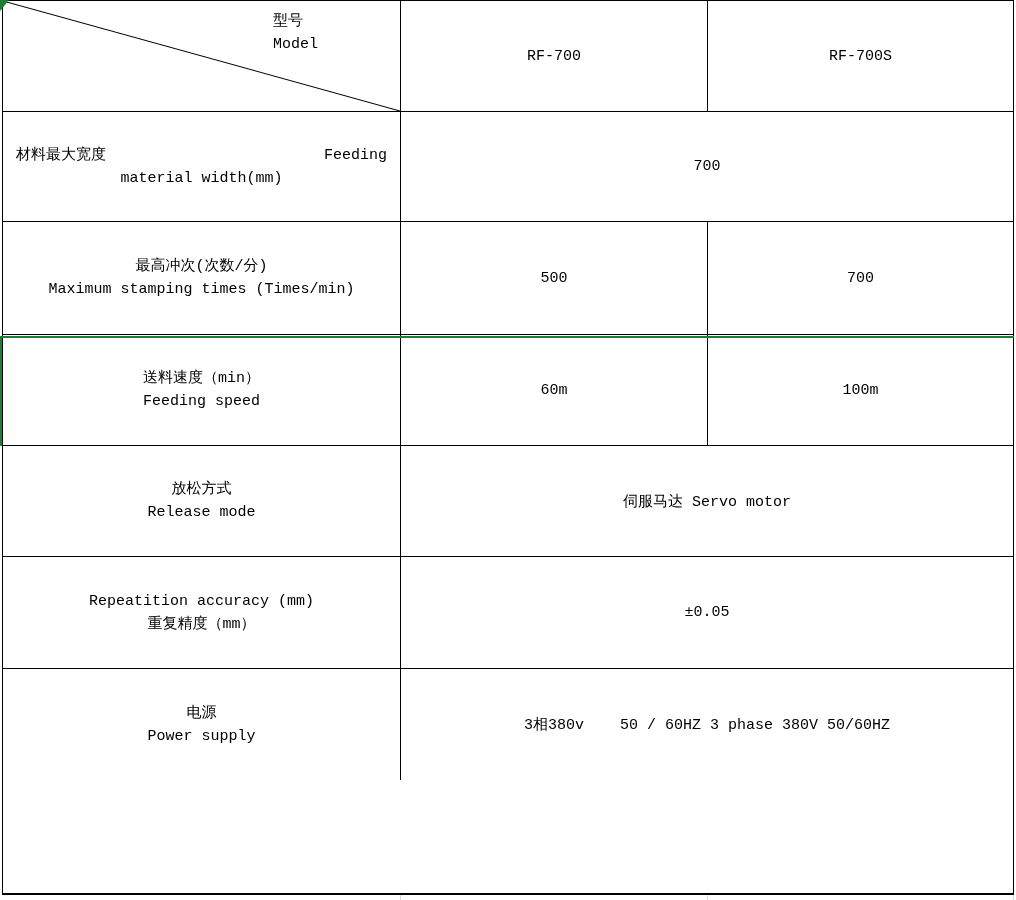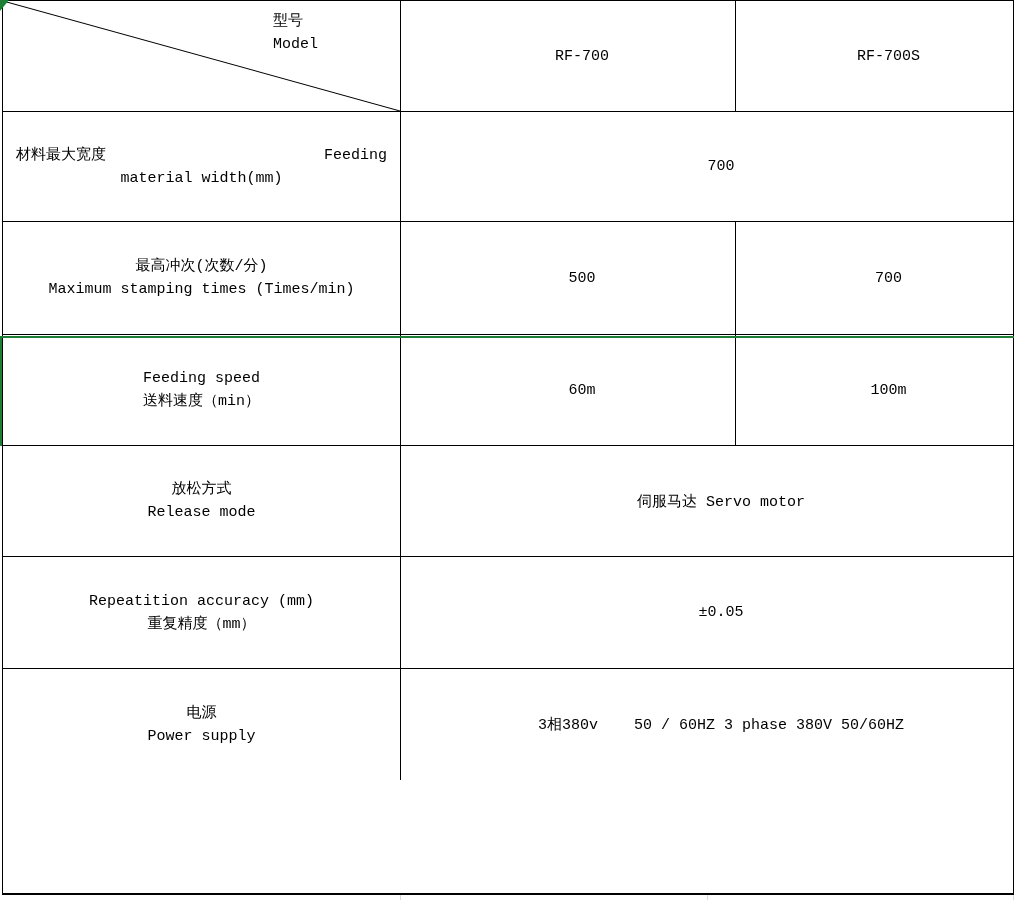--- a/index.html
+++ b/index.html
@@ -7,21 +7,21 @@
     width:1016px;height:900px;position:relative;overflow:hidden;
     font-family:"Liberation Mono","DejaVu Sans Mono",monospace;
     color:#000;font-size:15px;
   }
   .spec-table{
     position:absolute;left:2px;top:0;width:1012px;height:895px;
     box-sizing:border-box;
     border:1px solid #000;border-bottom-width:2px;
     background:#fff;
   }
-  .row{display:flex;box-sizing:border-box;border-top:1px solid #000;gap:28px;}
+  .row{display:flex;box-sizing:border-box;border-top:1px solid #000;}
   .row.header{border-top:none;height:110px;}
   .tbody .row:nth-of-type(1){height:110px;}
   .tbody .row:nth-of-type(2){height:113px;}
   .tbody .row:nth-of-type(3){height:111px;}
   .tbody .row:nth-of-type(4){height:111px;}
   .tbody .row:nth-of-type(5){height:112px;}
   .tbody .row:nth-of-type(6){height:112px;}
   .tbody .row:nth-of-type(7){height:113px;}
   .cell{box-sizing:border-box;}
   .cell.label{
@@ -87,22 +87,22 @@
       <div class="row">
         <div class="cell label">
           <div class="cline">最高冲次(次数/分)</div>
           <div class="cline">Maximum stamping times (Times/min)</div>
         </div>
         <div class="cell val">500</div>
         <div class="cell val">700</div>
       </div>
       <div class="row">
         <div class="cell label">
+          <div class="cline">送料速度（min）</div>
           <div class="cline">Feeding speed</div>
-          <div class="cline">送料速度（min）</div>
         </div>
         <div class="cell val">60m</div>
         <div class="cell val">100m</div>
       </div>
       <div class="row">
         <div class="cell label">
           <div class="cline">放松方式</div>
           <div class="cline">Release mode</div>
         </div>
         <div class="cell val merged">伺服马达 Servo motor</div>

